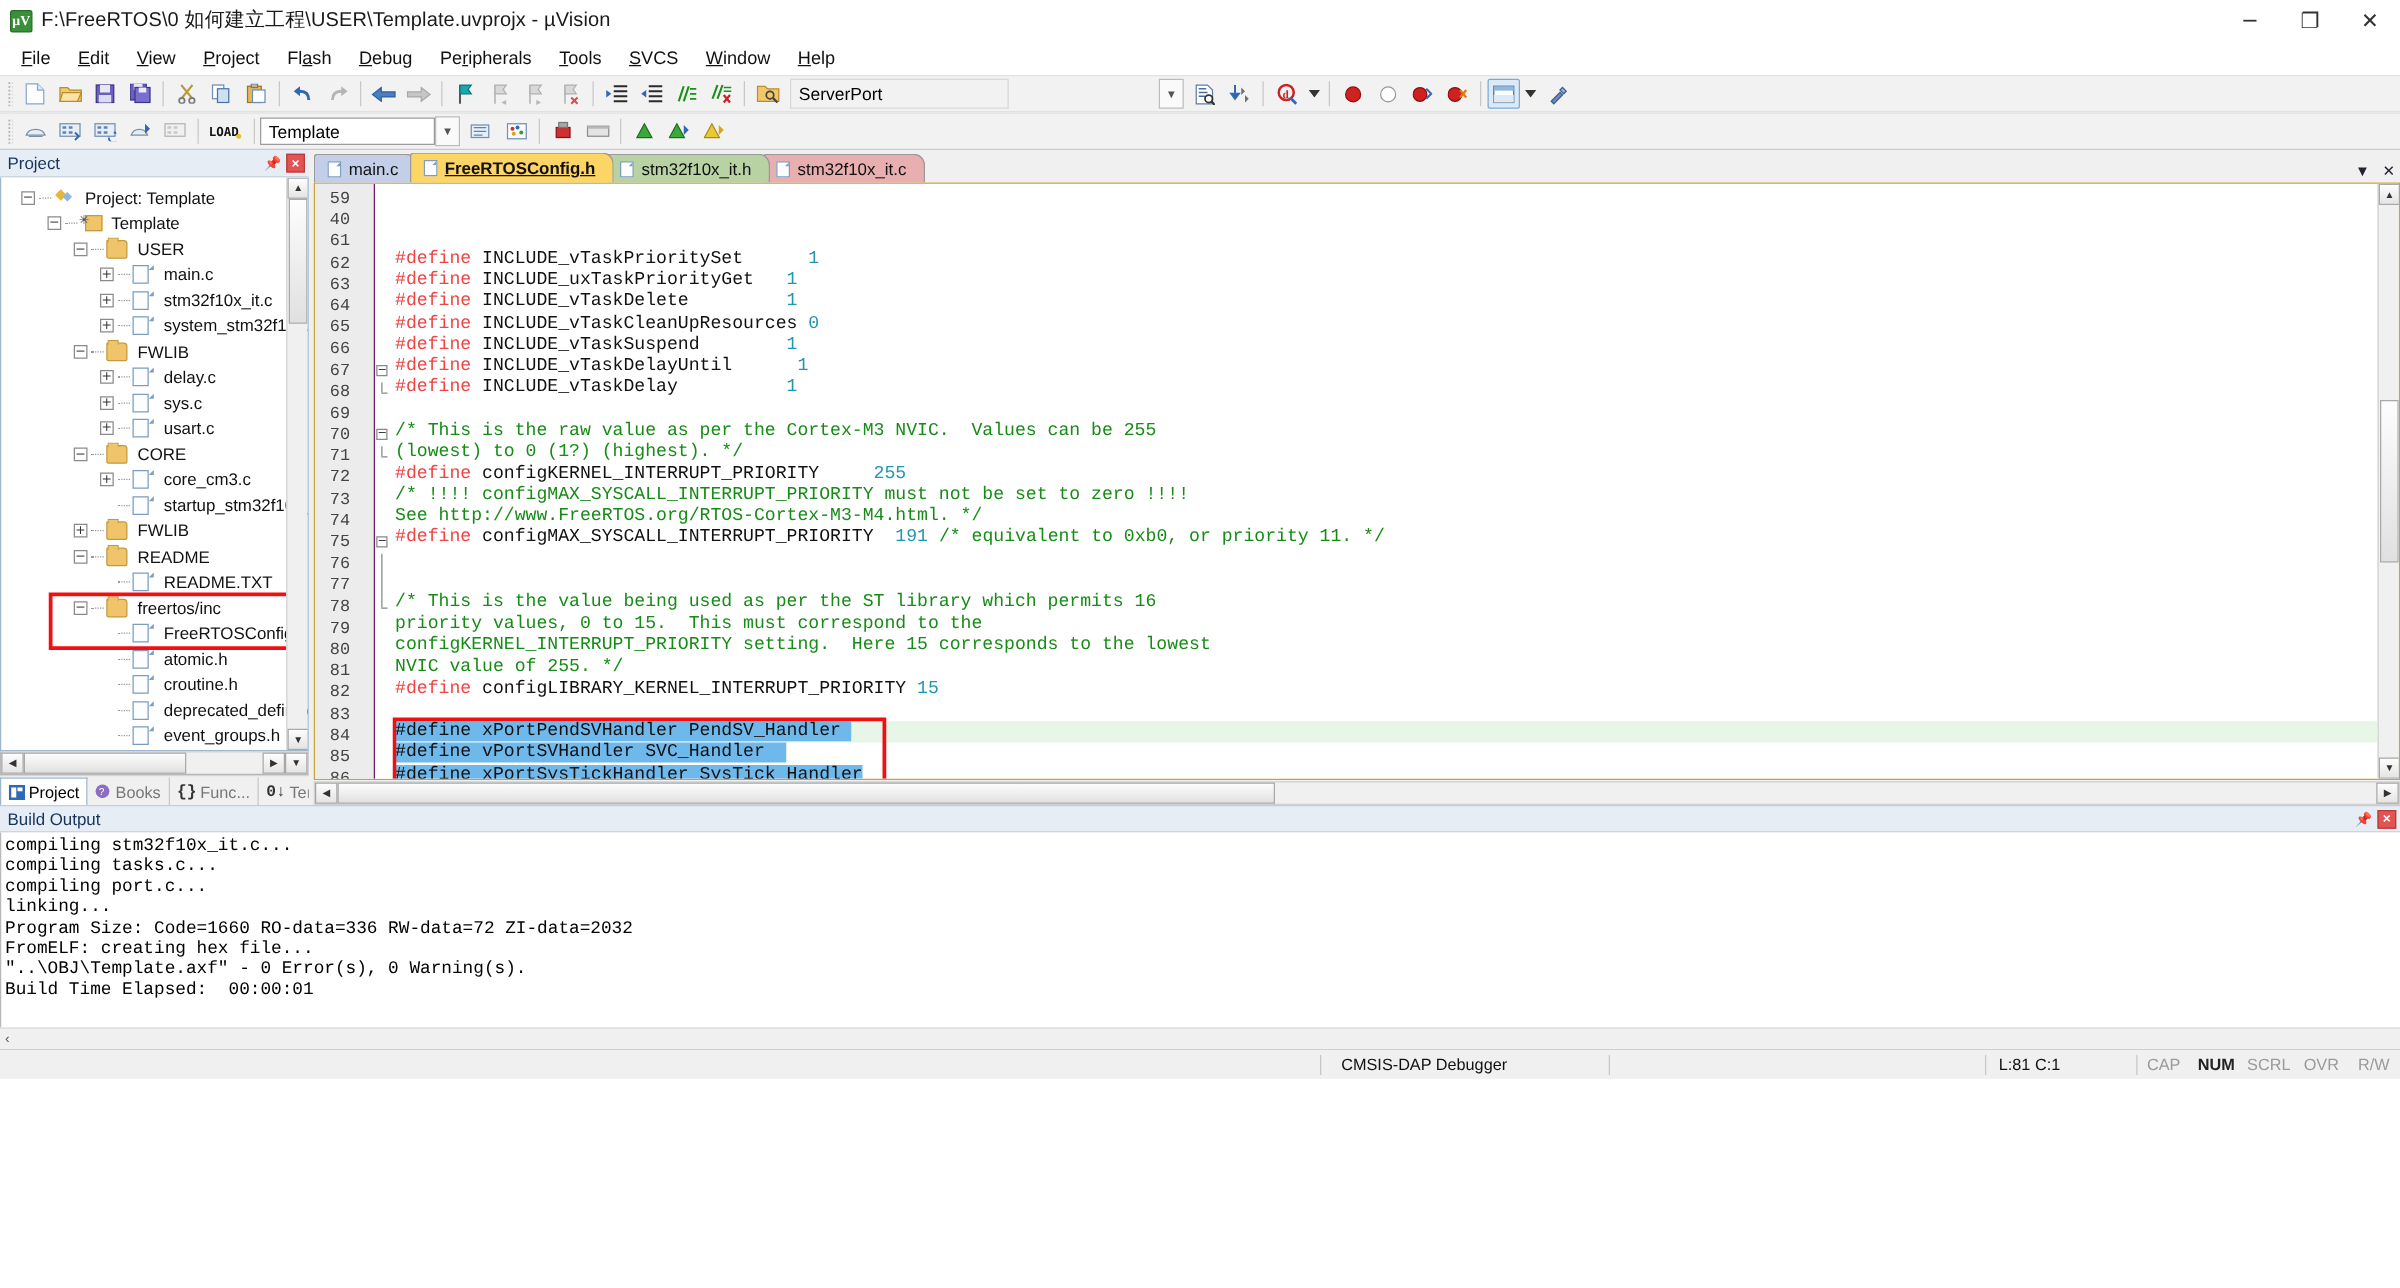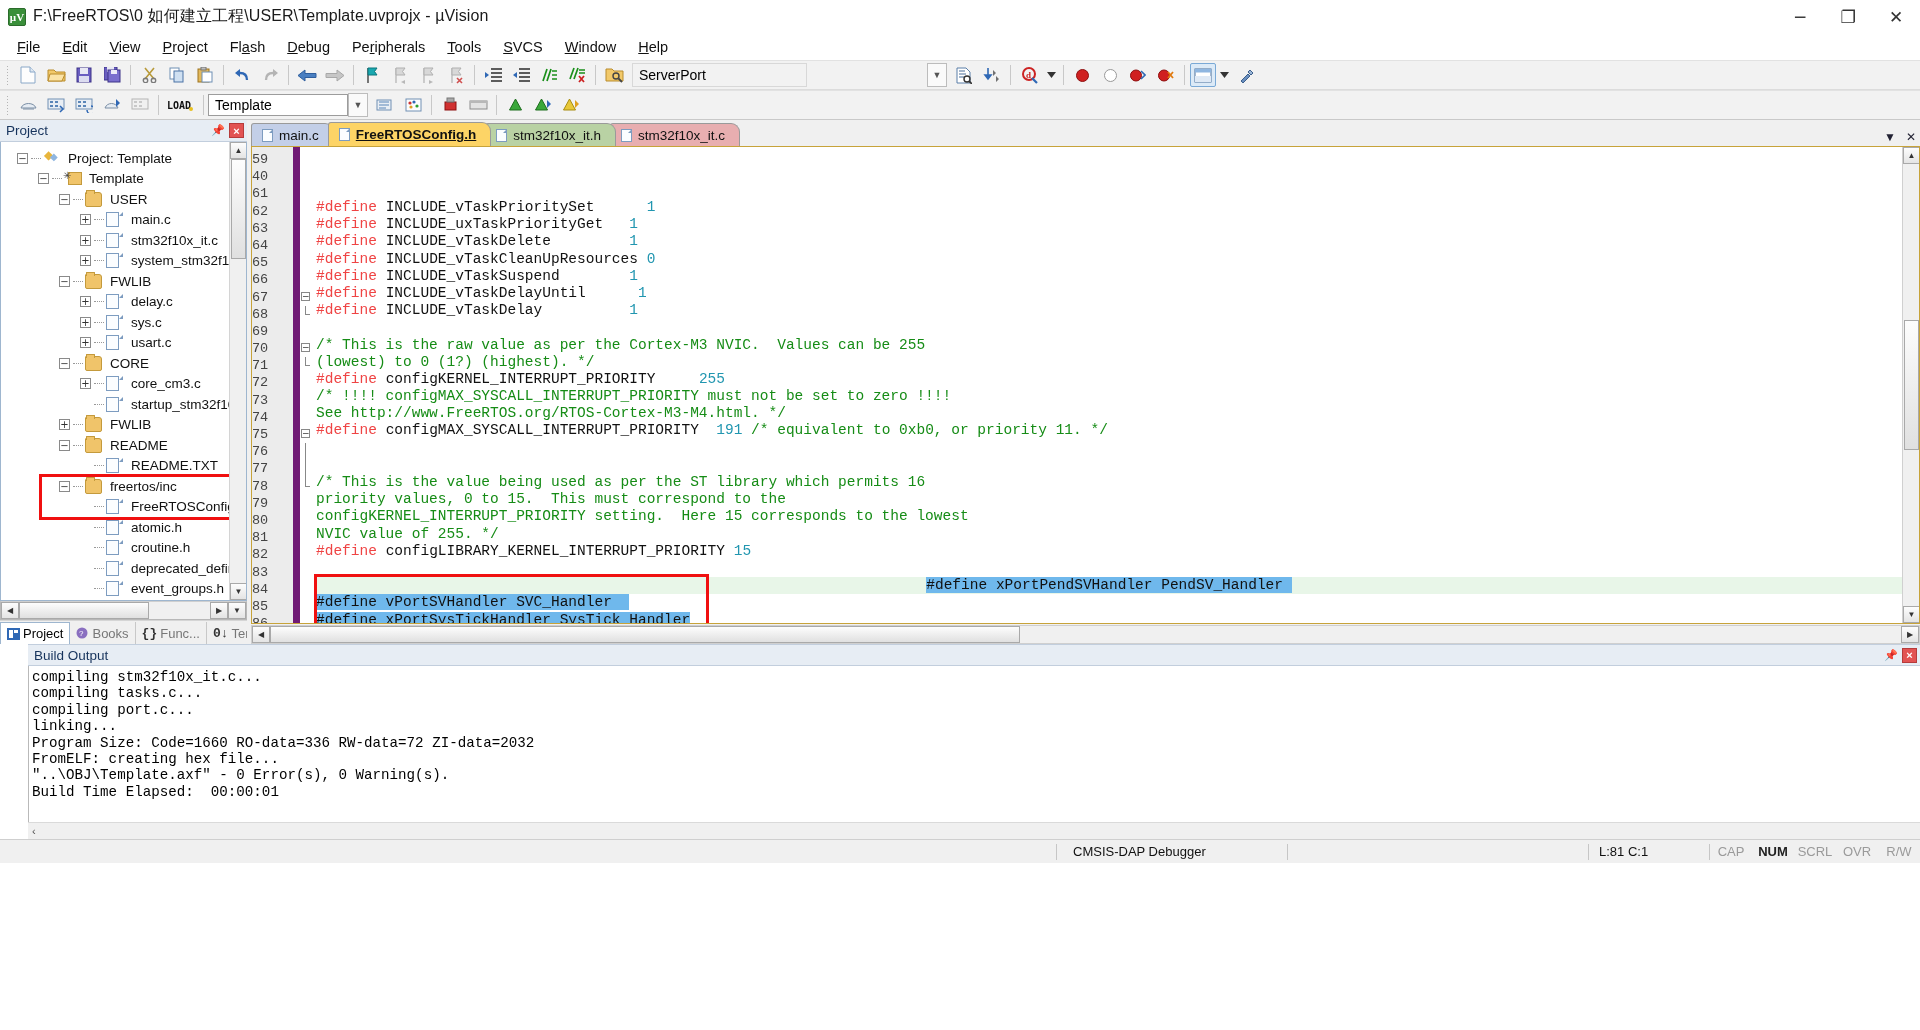--- a/index.html
+++ b/index.html
@@ -183,61 +183,61 @@
   .etab.t-green { background: #b9d2a4; z-index: 3; }
   .etab.t-red { background: #e8aeb0; z-index: 2; }
   #tab-right-ctrl {
     position: absolute; right: 4px; bottom: 2px; display: flex; gap: 10px; align-items: center;
     font-size: 12px; color: #223;
   }
   #code-wrap {
     flex: 1; background: #fff; border: 1px solid #c7a33a; display: flex; position: relative; overflow: hidden;
   }
   #gutter {
-    width: 48px; background: #ececec; border-right: 7px solid #701a75;
+    width: 48px; background: #ececec; border-right: 1px solid #701a75;
     font-family: "Liberation Mono", monospace; font-size: 13.5px;
-    color: #444; text-align: left; padding-top: 4px; flex: none;
+    color: #444; text-align: center; padding-top: 4px; flex: none;
   }
   #fold-col { width: 14px; background: #fff; padding-top: 4px; flex: none; }
   .fold-cell { height: 17.2px; position: relative; }
   .fold-box {
     position: absolute; left: 1px; top: 3px; width: 9px; height: 9px;
     border: 1px solid #888; background: #fff; font-size: 9px; line-height: 7px;
     text-align: center; color: #333; font-family: "DejaVu Sans", sans-serif;
   }
   .fold-line { position: absolute; left: 5px; top: 0; bottom: 0; border-left: 1px solid #888; }
   .fold-end { position: absolute; left: 5px; top: 8px; width: 5px; border-top: 1px solid #888; }
   .gline { height: 17.2px; line-height: 17.2px; padding-right: 7px; }
   #code {
     flex: 1; padding-top: 4px; position: relative;
     font-family: "Liberation Mono", monospace; font-size: 14.5px;
     white-space: pre; overflow: hidden;
   }
   .cline { height: 17.2px; line-height: 17.2px; padding-left: 2px; }
-  .cline.curline { background: #e8f6e8; text-align: center; }
+  .cline.curline { background: #e8f6e8; }
   .k-def { color: #ef4444; }
   .k-id { color: #111; }
   .k-num { color: #2196b0; }
   .k-com { color: #168c16; }
   .k-plain { color: #111; }
   .sel { background: #6fb8ec; }
   #red-box-code {
     position: absolute; border: 3px solid #f01010; pointer-events: none;
   }
   #vscroll {
     width: 17px; background: #f0f0f0; border-left: 1px solid #d0d0d0;
     display: flex; flex-direction: column; flex: none;
   }
   #hscroll-editor {
     height: 19px; background: #f0f0f0; display: flex; align-items: center;
     border: 1px solid #cfcfcf; margin-top: 1px;
   }
 
   
-  #build-panel { height: 195px; display: flex; flex-direction: column; background: #fff; padding-left: 28px; }
+  #build-panel { height: 195px; display: flex; flex-direction: column; background: #fff; }
   #build-header {
     height: 22px; background: #e7edf4; display: flex; align-items: center;
     border-top: 1px solid #c2cedd; border-bottom: 1px solid #c2cedd;
     padding-left: 6px; font-size: 13.5px; color: #16335c;
   }
   #build-header .bh-title { flex: 1; }
   #build-body {
     flex: 1; background: #fff; border-left: 1px solid #b9b9b9;
     font-family: "Liberation Mono", monospace; font-size: 14.2px;
     color: #000; padding: 3px 0 0 3px; white-space: pre; overflow: hidden; line-height: 16.4px;

